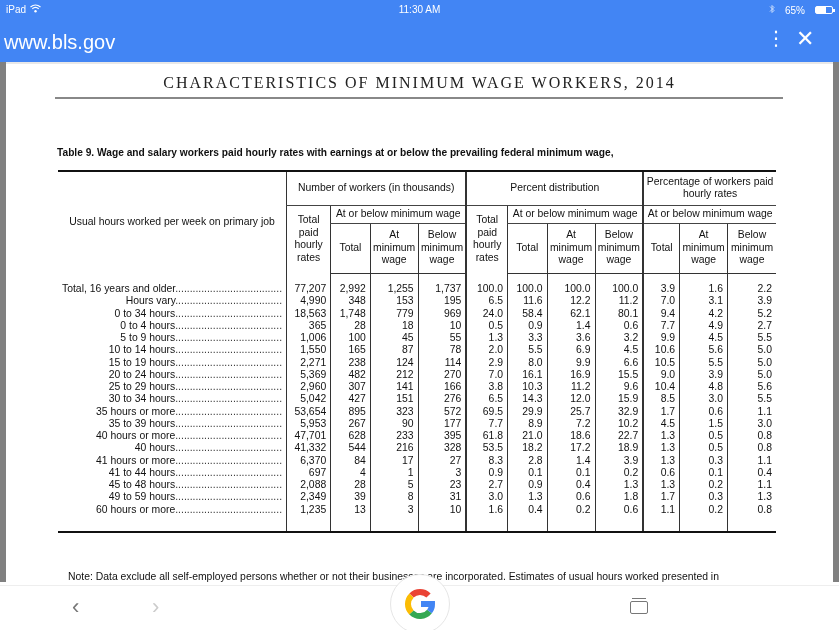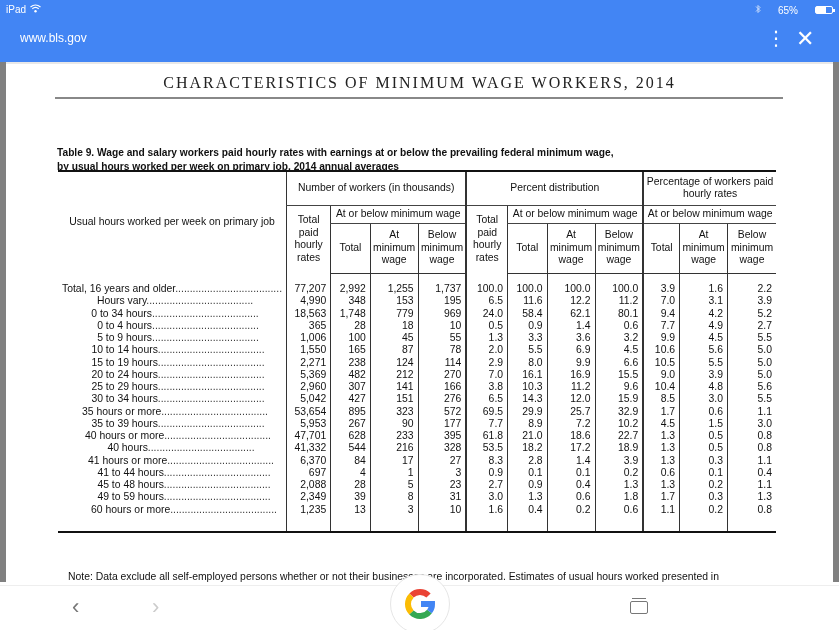--- a/index.html
+++ b/index.html
@@ -1,42 +1,42 @@
 <!DOCTYPE html>
 <html><head>
 <meta charset="utf-8">
 <style>
   * { box-sizing: border-box; margin: 0; padding: 0; }
   html, body { width: 839px; height: 630px; overflow: hidden; background: #fff; font-family: "Liberation Sans", sans-serif; }
   .statusbar { position: absolute; left: 0; top: 0; width: 839px; height: 20px; background: #4285f4; color: #fff; font-size: 10px; }
   .statusbar .left { position: absolute; left: 6px; top: 4px; display: flex; align-items: flex-end; gap: 4px; }
   .statusbar .center { position: absolute; left: 0; right: 0; top: 4px; text-align: center; }
-  .statusbar .right { position: absolute; right: 6px; top: 4px; display: flex; align-items: center; gap: 17px; }
+  .statusbar .right { position: absolute; right: 6px; top: 4px; display: flex; align-items: center; gap: 10px; }
   .battery { width: 18px; height: 8px; border: 1px solid #fff; border-radius: 2px; position: relative; }
   .battery::after { content: ""; position: absolute; right: -3px; top: 2px; width: 2px; height: 3px; background: #fff; }
   .battery .fill { height: 100%; background: #fff; }
   .urlbar { position: absolute; left: 0; top: 20px; width: 839px; height: 42px; background: #4285f4; color: #fff; }
-  .urlbar .url { position: absolute; left: 20px; top: 11px; font-size: 12px; }
+  .urlbar .url { position: absolute; left: 4px; top: 11px; font-size: 20px; }
   .urlbar .menu { position: absolute; left: 766px; top: 8px; font-size: 20px; line-height: 20px; cursor: pointer; }
   .urlbar .close { position: absolute; left: 796px; top: 6px; font-size: 22px; cursor: pointer; font-weight: 300; }
   .gutter { position: absolute; top: 62px; width: 6px; height: 520px; background: #808080; }
   .gutter.l { left: 0; } .gutter.r { right: 0; }
   .page { position: absolute; left: 6px; top: 62px; width: 827px; height: 523px; background: #fff; border-top: 2px solid #e8e8e8; }
   .doc-title { position: absolute; left: 0; width: 839px; top: 74px; text-align: center; font-family: "Liberation Serif", serif; font-size: 16px; letter-spacing: 2px; color: #222; }
   .rule { position: absolute; left: 55px; top: 97px; width: 728px; height: 2px; background: #888; }
   .caption { position: absolute; left: 57px; top: 126px; font-size: 10.2px; font-weight: bold; color: #111; line-height: 14px; margin-top: 20px; }
   table.t { position: absolute; left: 58px; top: 170px; width: 718px; border-collapse: collapse; font-size: 10.4px; color: #111; }
   table.t th { font-weight: normal; text-align: center; vertical-align: middle; line-height: 12.5px; padding: 2px 1px; }
   table.t thead tr:first-child th { border-top: 2.5px solid #111; }
   table.t thead tr.last th { border-bottom: 1.5px solid #333; }
   .bl { border-left: 1px solid #333; }
   .bl2 { border-left: 2px solid #333; }
   .bb { border-bottom: 1.5px solid #444; }
   table.t td { text-align: right; padding: 0 4px 0 0; height: 12.25px; line-height: 12.25px; white-space: nowrap; }
-  table.t td.label { text-align: center; padding-left: 0; overflow: hidden; }
+  table.t td.label { text-align: right; padding-left: 0; overflow: hidden; }
   table.t tbody tr.spacer-top td { height: 10px; }
   table.t tbody tr.spacer-bot td { height: 16px; border-bottom: 2.5px solid #111; }
   .dots { color: #333; }
   .note { position: absolute; left: 68px; top: 571px; font-size: 10.4px; color: #111; white-space: nowrap; }
   .bottombar { position: absolute; left: 0; top: 585px; width: 839px; height: 45px; background: #fff; border-top: 1px solid #eee; }
   .nav-back, .nav-fwd { position: absolute; top: 8px; font-size: 22px; color: #777; cursor: pointer; }
   .nav-back { left: 72px; } .nav-fwd { left: 152px; color: #ccc; }
   .gbtn { position: absolute; left: 390px; top: -12px; width: 60px; height: 60px; border-radius: 50%; background: #fff; border: 1px solid #e6e6e6; cursor: pointer; }
   .tabs-icon { position: absolute; left: 630px; top: 12px; width: 18px; height: 16px; cursor: pointer; }
   .tabs-icon .top { position: absolute; left: 2px; top: 0; width: 14px; height: 1px; background: #777; }
@@ -49,20 +49,21 @@
   <div class="left">
     <span>iPad</span>
     <span>
       <svg width="11" height="9" viewBox="0 0 11 9">
           <path d="M0.5 3 Q5.5 -1 10.5 3" stroke="#fff" stroke-width="1.2" fill="none"></path>
           <path d="M2.3 4.8 Q5.5 2 8.7 4.8" stroke="#fff" stroke-width="1.2" fill="none"></path>
           <circle cx="5.5" cy="7.2" r="1.2" fill="#fff"></circle>
         </svg>
     </span>
   </div>
+  <div class="center">11:30 AM</div>
   <div class="right">
     <span style="opacity:.7">
       <svg width="6" height="10" viewBox="0 0 6 10">
           <path d="M1 2.5 L5 6.5 L3 8.5 L3 1.5 L5 3.5 L1 7.5" stroke="#fff" stroke-width="1" fill="none"></path>
         </svg>
     </span>
     <span>65%</span>
     <span class="battery">
         <span class="fill" id="battery-fill" style="display: block; width: 65%;"></span>
       </span>
@@ -77,21 +78,20 @@
 
 <div class="gutter l"></div>
 <div class="gutter r"></div>
 <div class="page"></div>
 
 <div class="doc-title">CHARACTERISTICS OF MINIMUM WAGE WORKERS, 2014</div>
 <div class="rule"></div>
 
 <div class="caption">
   <div>Table 9.  Wage and salary workers paid hourly rates with earnings at or below the prevailing federal minimum wage,</div>
-  <div>by usual hours worked per week on primary job, 2014 annual averages</div>
 </div>
 
 <table class="t">
   <colgroup>
     <col style="width:138px">
       <col style="width:55px">
       <col style="width:52px">
       <col style="width:52px">
       <col style="width:52px">
     <col style="width:55px">

